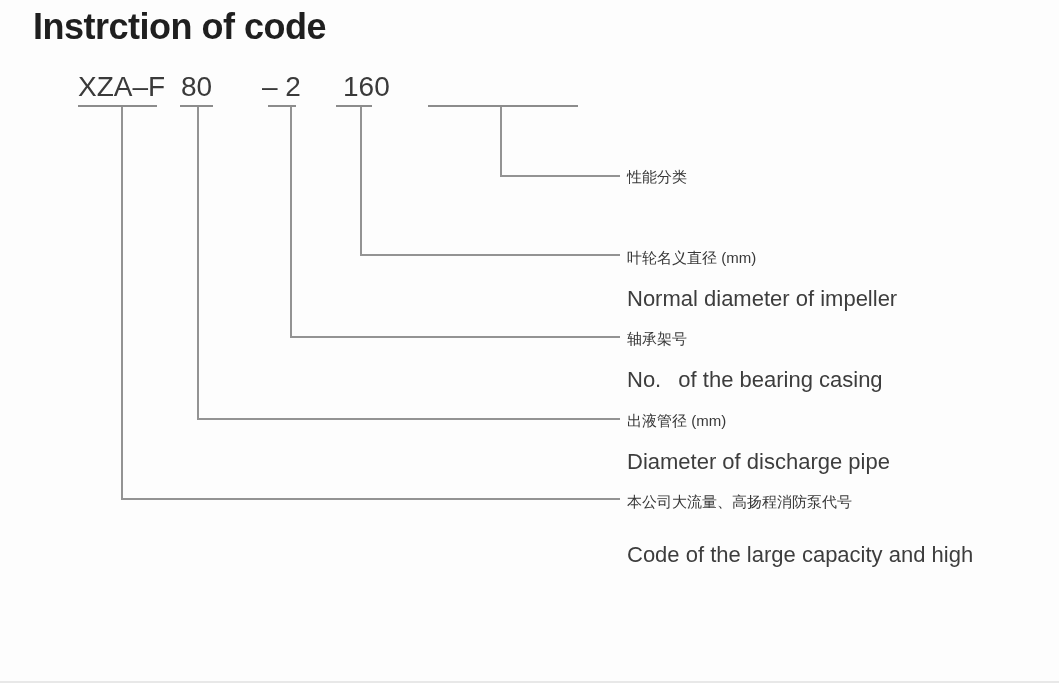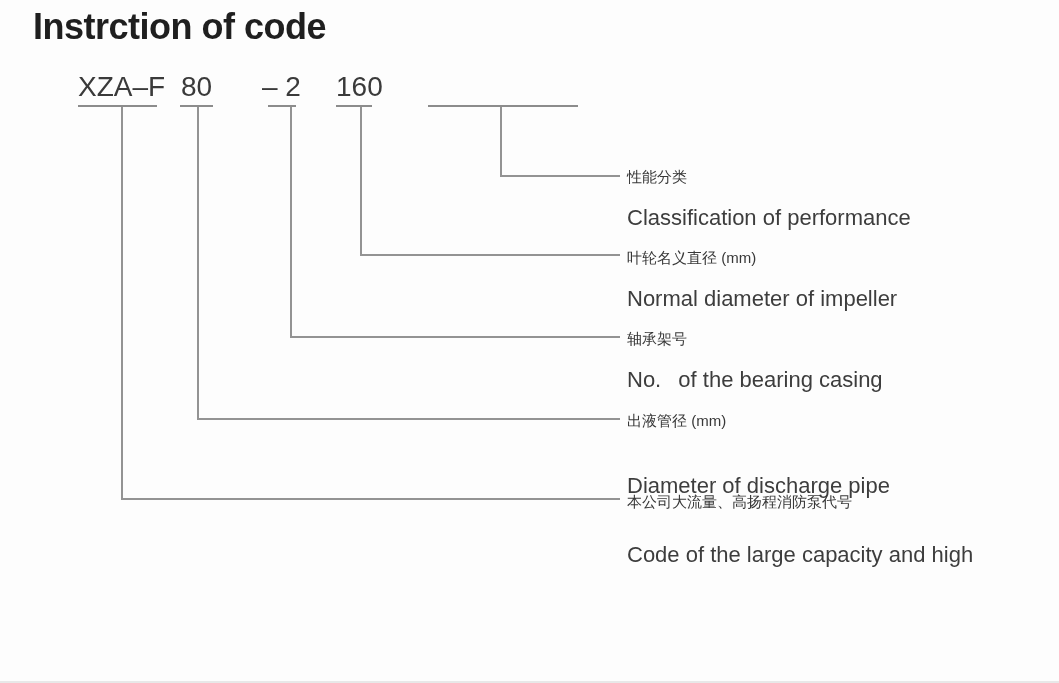--- a/index.html
+++ b/index.html
@@ -46,43 +46,42 @@
 </head>
 <body>
 
 <div class="stage">
 
   <div class="page-title">Instrction of code</div>
 
   <div class="seg" style="left:78px;width:79px;">XZA–F</div>
   <div class="seg" style="left:180px;width:33px;">80</div>
   <div class="seg" style="left:262px;width:34px;">– 2</div>
-  <div class="seg" style="left:336px;width:36px;">160</div>
+  <div class="seg" style="left:343px;width:36px;">160</div>
 
   <div class="useg" style="left:78px;width:79px;"></div>
   <div class="useg" style="left:180px;width:33px;"></div>
   <div class="useg" style="left:268px;width:28px;"></div>
   <div class="useg" style="left:336px;width:36px;"></div>
   <div class="useg" style="left:428px;width:150px;"></div>
 
   <div class="conn" style="left:500px;top:107px;width:120px;height:70px;"></div>
   <div class="conn" style="left:360px;top:107px;width:260px;height:149px;"></div>
   <div class="conn" style="left:290px;top:107px;width:330px;height:231px;"></div>
   <div class="conn" style="left:197px;top:107px;width:423px;height:313px;"></div>
   <div class="conn" style="left:121px;top:107px;width:499px;height:393px;"></div>
 
   <div class="lbl cn" style="top:162px;">性能分类</div>
-  <div class="lbl" style="top:203px;">Classification of performance</div>
 
   <div class="lbl cn" style="top:243px;">叶轮名义直径 (mm)</div>
   <div class="lbl" style="top:284px;">Normal diameter of impeller</div>
 
   <div class="lbl cn" style="top:324px;">轴承架号</div>
   <div class="lbl" style="top:365px;">No.  of the bearing casing</div>
 
   <div class="lbl cn" style="top:406px;">出液管径 (mm)</div>
-  <div class="lbl" style="top:447px;margin-top:24px;">Diameter of discharge pipe</div>
+  <div class="lbl" style="top:447px;">Diameter of discharge pipe</div>
 
   <div class="lbl cn" style="top:487px;">本公司大流量、高扬程消防泵代号</div>
   <div class="lbl" style="top:540px;">Code of the large capacity and high</div>
 
   <div class="bottom-divider"></div>
 </div>
 
 </body></html>

